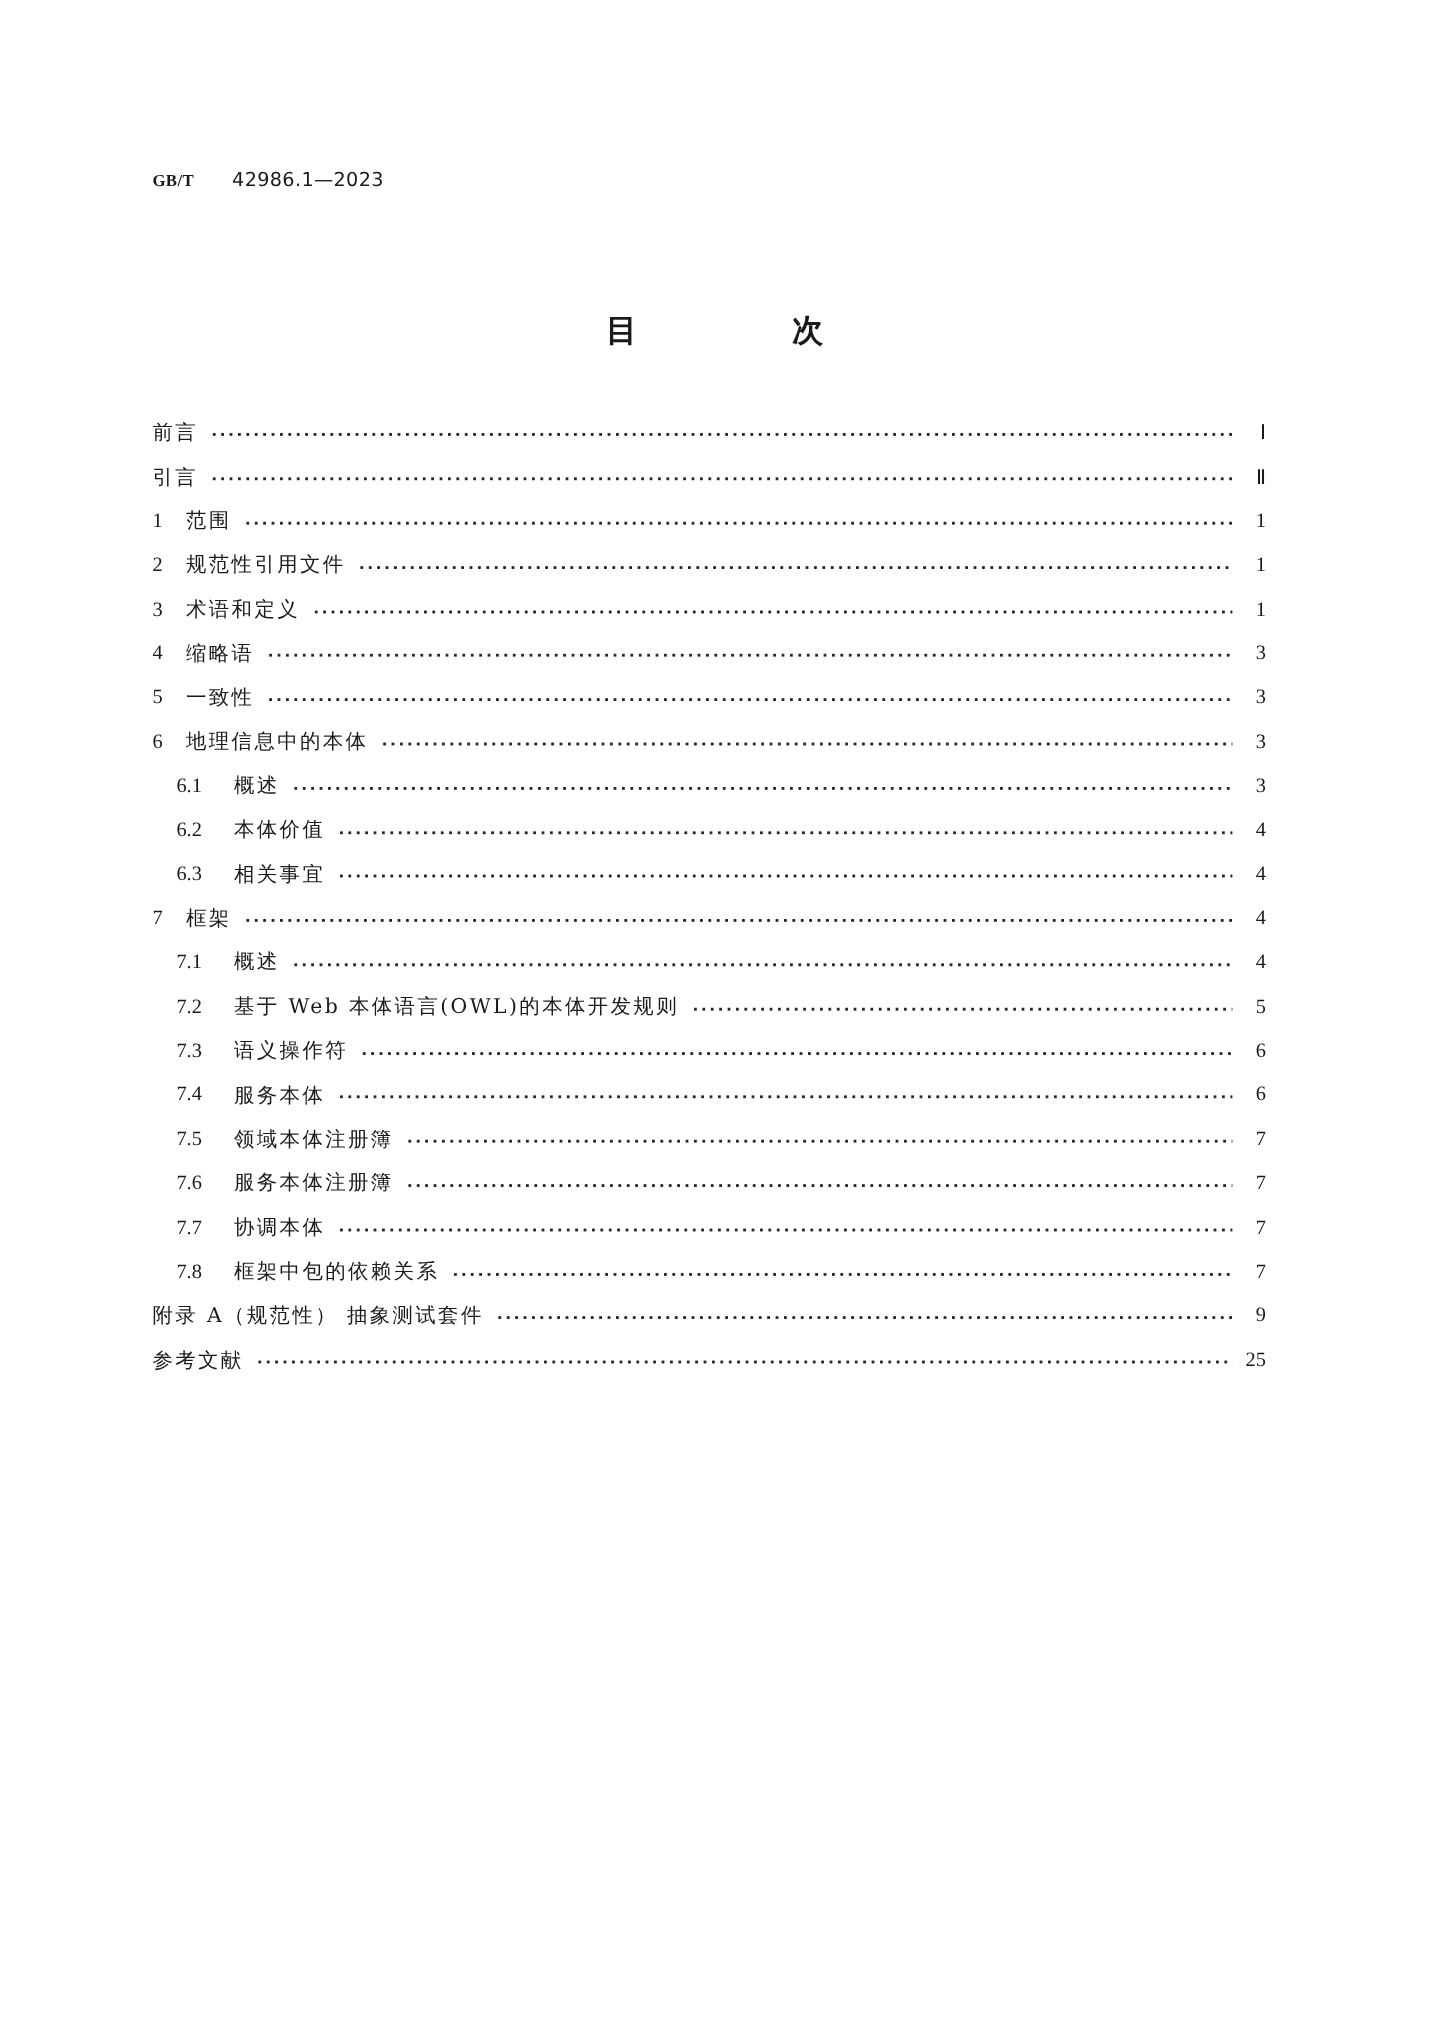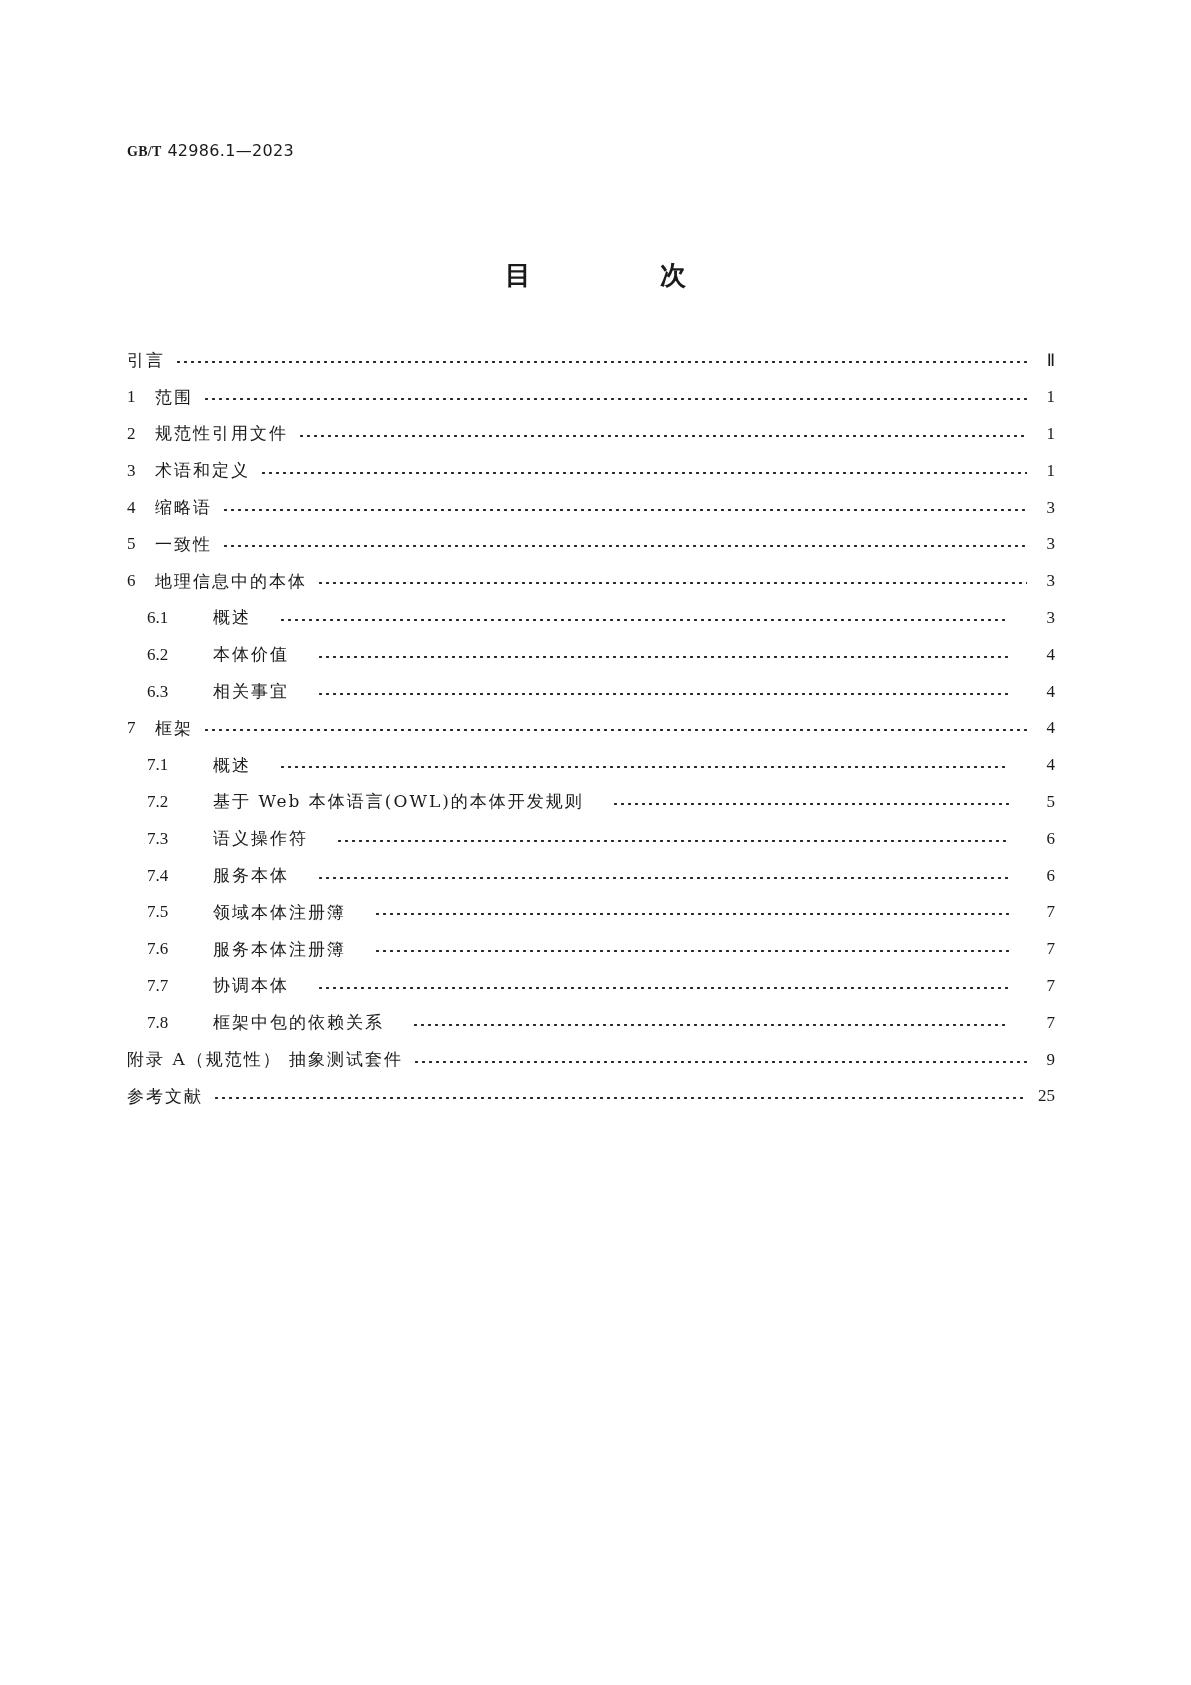--- a/index.html
+++ b/index.html
@@ -5,41 +5,46 @@
   html, body { margin: 0; padding: 0; background: #ffffff; }
   body { width: 1191px; height: 1685px; position: relative; overflow: hidden;
          font-family: "DejaVu Serif", "Liberation Serif", serif; color: #1a1a1a; }
   .std-code { position: absolute; left: 127px; top: 140px; font-size: 17px; letter-spacing: 0.3px; }
   .std-code .prefix { font-family: "Liberation Serif", serif; font-weight: bold; font-size: 14px; }
   .std-code .num { font-family: "DejaVu Sans", sans-serif; font-size: 16px; }
   .title { position: absolute; left: 0; width: 1191px; top: 258px; text-align: center;
            font-family: "DejaVu Sans", sans-serif; font-size: 26px; font-weight: bold; letter-spacing: 60px; padding-left: 60px; box-sizing: border-box; }
   .toc { position: absolute; left: 127px; top: 342px; width: 928px; }
   .row { height: 36.8px; display: flex; align-items: center; font-size: 17px; }
-  .row.sub { padding-left: 20px; gap: 18px; }
-  .num { white-space: nowrap; }
+  .row.sub { padding-left: 20px; }
+  .num { white-space: nowrap; margin-left: 26px; }
   .entry-num { display: inline-block; min-width: 28px; font-family: "Liberation Serif", serif; font-size: 17px; }
   .row.sub .entry-num { min-width: 48px; }
   .entry-label { white-space: nowrap; letter-spacing: 2px; }
   .leader { flex: 1; margin: 0 10px; height: 4px; align-self: center;
             background-image: radial-gradient(circle, #222 1.1px, transparent 1.3px);
             background-size: 7px 4px; background-repeat: repeat-x; background-position: left center; margin-top: 4px; }
   .page { min-width: 18px; text-align: right; font-family: "Liberation Serif", serif; font-size: 17px; }
 </style>
 </head>
 <body>
 
 <div class="std-code">
   <span class="prefix">GB/T</span>
   <span class="num">42986.1—2023</span>
 </div>
 
 <div class="title">目 次</div>
 
 <div class="toc" id="toc">
+    <div class="row">
+      <span class="entry-label">前言</span>
+      <span class="leader"></span>
+      <span class="page">Ⅰ</span>
+    </div>
     <div class="row">
       <span class="entry-label">引言</span>
       <span class="leader"></span>
       <span class="page">Ⅱ</span>
     </div>
     <div class="row">
       <span class="entry-num">1</span>
       <span class="entry-label">范围</span>
       <span class="leader"></span>
       <span class="page">1</span>

